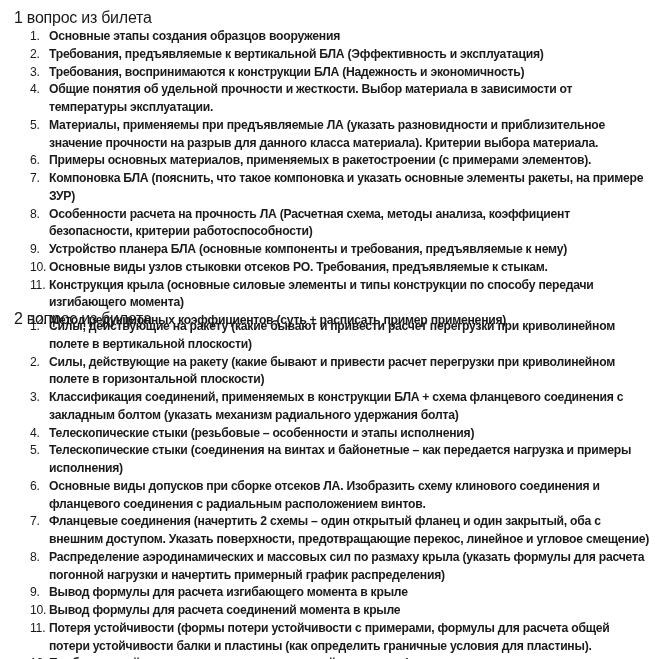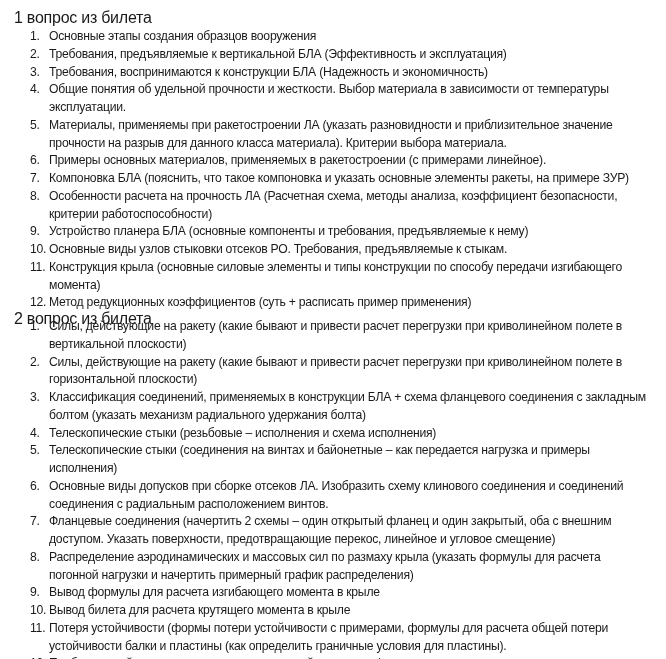--- a/index.html
+++ b/index.html
@@ -50,20 +50,21 @@
     .qnum {
       position: absolute;
       left: 30px;
       top: 0;
     }
     .qnum.two-digit {
       left: 30px;
     }
     .qtext {
       display: block;
+      font-weight: bold;
     }
   </style>
 </head>
 <body>
 
 <div class="doc">
 
   <h2 class="section-heading" style="top:5px;">1 вопрос из билета</h2>
 
   <ol class="qlist" style="top:28px;">
@@ -78,25 +79,25 @@
     <li class="qitem">
         <span class="qnum">3.</span>
         <span class="qtext">Требования, воспринимаются к конструкции БЛА (Надежность и экономичность)</span>
       </li>
     <li class="qitem">
         <span class="qnum">4.</span>
         <span class="qtext">Общие понятия об удельной прочности и жесткости. Выбор материала в зависимости от температуры эксплуатации.</span>
       </li>
     <li class="qitem">
         <span class="qnum">5.</span>
-        <span class="qtext">Материалы, применяемы при ракетостроении ЛА (указать разновидности и приблизительное значение прочности на разрыв для данного класса материала). Критерии выбора материала.</span>
+        <span class="qtext">Материалы, применяемы при предъявляемые ЛА (указать разновидности и приблизительное значение прочности на разрыв для данного класса материала). Критерии выбора материала.</span>
       </li>
     <li class="qitem">
         <span class="qnum">6.</span>
-        <span class="qtext">Примеры основных материалов, применяемых в ракетостроении (с примерами линейное).</span>
+        <span class="qtext">Примеры основных материалов, применяемых в ракетостроении (с примерами элементов).</span>
       </li>
     <li class="qitem">
         <span class="qnum">7.</span>
         <span class="qtext">Компоновка БЛА (пояснить, что такое компоновка и указать основные элементы ракеты, на примере ЗУР)</span>
       </li>
     <li class="qitem">
         <span class="qnum">8.</span>
         <span class="qtext">Особенности расчета на прочность ЛА (Расчетная схема, методы анализа, коэффициент безопасности, критерии работоспособности)</span>
       </li>
     <li class="qitem">
@@ -127,45 +128,45 @@
     <li class="qitem">
         <span class="qnum">2.</span>
         <span class="qtext">Силы, действующие на ракету (какие бывают и привести расчет перегрузки при криволинейном полете в горизонтальной плоскости)</span>
       </li>
     <li class="qitem">
         <span class="qnum">3.</span>
         <span class="qtext">Классификация соединений, применяемых в конструкции БЛА + схема фланцевого соединения с закладным болтом (указать механизм радиального удержания болта)</span>
       </li>
     <li class="qitem">
         <span class="qnum">4.</span>
-        <span class="qtext">Телескопические стыки (резьбовые – исполнения и схема исполнения)</span>
+        <span class="qtext">Телескопические стыки (резьбовые – особенности и этапы исполнения)</span>
       </li>
     <li class="qitem">
         <span class="qnum">5.</span>
         <span class="qtext">Телескопические стыки (соединения на винтах и байонетные – как передается нагрузка и примеры исполнения)</span>
       </li>
     <li class="qitem">
         <span class="qnum">6.</span>
-        <span class="qtext">Основные виды допусков при сборке отсеков ЛА. Изобразить схему клинового соединения и соединений соединения с радиальным расположением винтов.</span>
+        <span class="qtext">Основные виды допусков при сборке отсеков ЛА. Изобразить схему клинового соединения и фланцевого соединения с радиальным расположением винтов.</span>
       </li>
     <li class="qitem">
         <span class="qnum">7.</span>
         <span class="qtext">Фланцевые соединения (начертить 2 схемы – один открытый фланец и один закрытый, оба с внешним доступом. Указать поверхности, предотвращающие перекос, линейное и угловое смещение)</span>
       </li>
     <li class="qitem">
         <span class="qnum">8.</span>
         <span class="qtext">Распределение аэродинамических и массовых сил по размаху крыла (указать формулы для расчета погонной нагрузки и начертить примерный график распределения)</span>
       </li>
     <li class="qitem">
         <span class="qnum">9.</span>
         <span class="qtext">Вывод формулы для расчета изгибающего момента в крыле</span>
       </li>
     <li class="qitem">
         <span class="qnum two-digit">10.</span>
-        <span class="qtext">Вывод билета для расчета крутящего момента в крыле</span>
+        <span class="qtext">Вывод формулы для расчета соединений момента в крыле</span>
       </li>
     <li class="qitem">
         <span class="qnum two-digit">11.</span>
         <span class="qtext">Потеря устойчивости (формы потери устойчивости с примерами, формулы для расчета общей потери устойчивости балки и пластины (как определить граничные условия для пластины).</span>
       </li>
     <li class="qitem">
         <span class="qnum two-digit">12.</span>
         <span class="qtext">Приближенный расчет касательных напряжений для крыла (откуда возникают и какими элементами воспринимаются).</span>
       </li>
   </ol>

